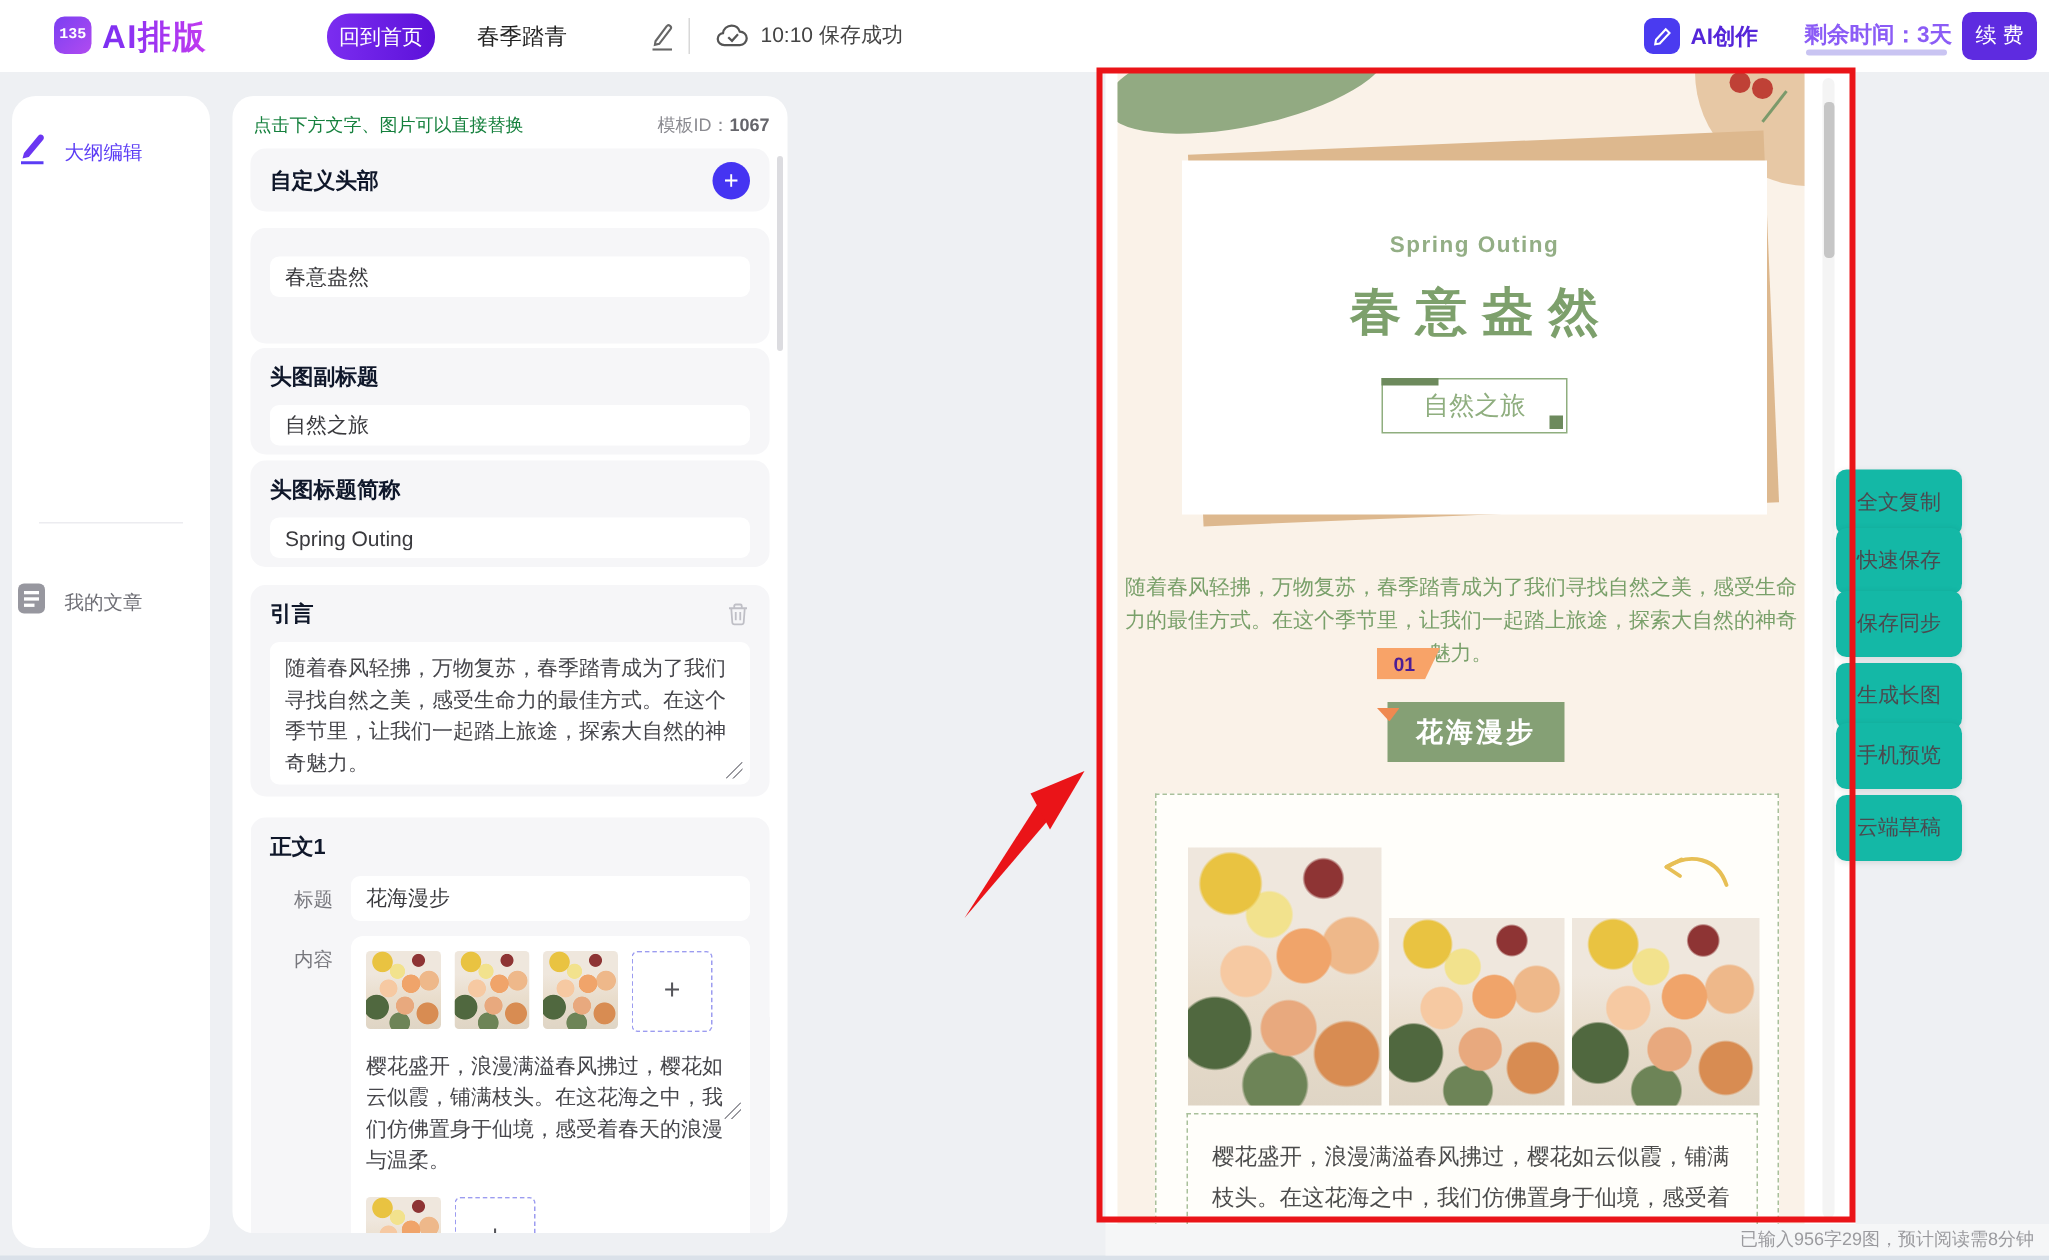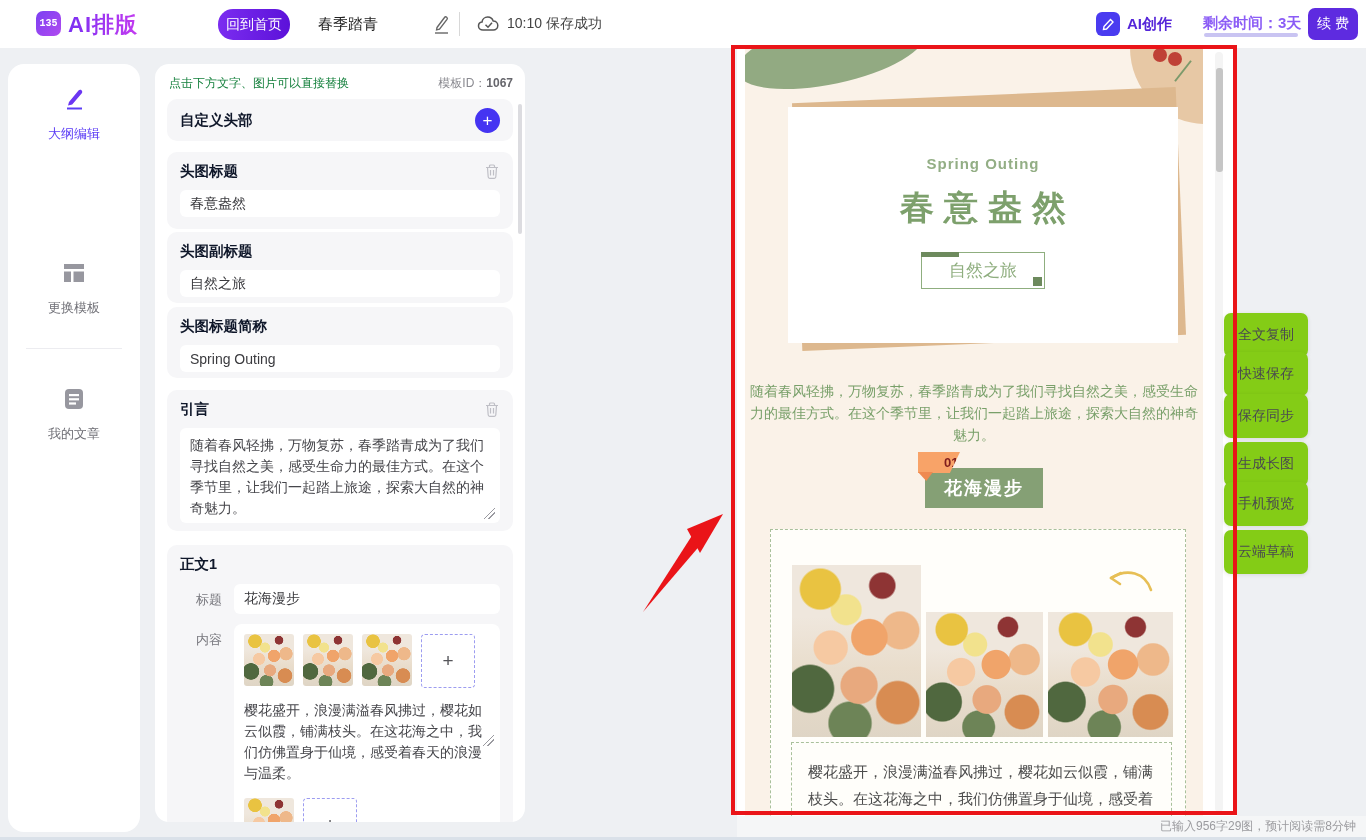--- a/index.html
+++ b/index.html
@@ -23,21 +23,21 @@
   .ai-create{position:absolute;left:1096px;top:12px;display:flex;align-items:center;gap:7px;cursor:pointer;}
   .ai-ic{width:24px;height:24px;border-radius:6px;background:#4a3bf0;display:flex;align-items:center;justify-content:center;}
   .ai-label{font-size:15px;font-weight:bold;color:#5526d9;}
   .time-left{position:absolute;left:1203px;top:14px;font-size:15px;font-weight:bold;color:#8b5cf6;}
   .time-underline{position:absolute;left:1204px;top:33px;width:94px;height:4px;background:#c9c4f2;border-radius:2px;}
   .renew-btn{position:absolute;left:1308px;top:8px;width:50px;height:32px;border:none;border-radius:7px;
     background:#5e2be0;color:#fff;font-size:14px;cursor:pointer;}
 
   
   .sidebar{position:absolute;left:8px;top:64px;width:132px;height:768px;background:#fff;border-radius:16px;}
-  .sb-item{position:absolute;left:0;width:100%;display:flex;flex-direction:column;align-items:center;gap:9px;cursor:pointer;text-align:center;}
+  .sb-item{position:absolute;left:0;width:100%;display:flex;flex-direction:row;align-items:center;gap:9px;cursor:pointer;text-align:center;}
   .sb-item .lbl{font-size:13px;color:#6f6f76;}
   .sb-item.active .lbl{color:#5b3cf5;}
   .sb-div{position:absolute;left:18px;top:284px;width:96px;height:1px;background:#ececf0;}
 
   
   .editor{position:absolute;left:155px;top:64px;width:370px;height:758px;background:#fff;border-radius:14px;overflow:hidden;}
   .ed-hint{position:absolute;left:14px;top:11px;font-size:12px;color:#15803d;}
   .ed-tid{position:absolute;right:12px;top:11px;font-size:12px;color:#8a8a90;}
   .ed-tid b{color:#66666c;font-weight:bold;}
   .sec{position:absolute;left:12px;width:346px;background:#f6f6f8;border-radius:10px;padding:10px 13px;}
@@ -89,37 +89,37 @@
   .tan-sheet{position:absolute;left:52px;top:47px;width:384px;height:248px;background:#ddb88e;transform:rotate(-2.4deg);}
   .head-card{position:absolute;left:43px;top:59px;width:390px;height:236px;background:#fff;text-align:center;}
   .hc-short{margin-top:48px;font-size:15px;font-weight:bold;color:#93ae85;letter-spacing:1px;}
   .hc-title{margin-top:13px;font-size:34px;font-weight:900;color:#7da06c;letter-spacing:10px;padding-left:10px;}
   .hc-sub{display:inline-block;margin-top:21px;position:relative;border:1.5px solid #8fae7f;
     padding:6px 27px;font-size:17px;color:#8fae7f;}
   .hc-sub::before{content:"";position:absolute;left:-1.5px;top:-1.5px;width:38px;height:5px;background:#6d8a5d;}
   .hc-sub::after{content:"";position:absolute;right:2px;bottom:2px;width:9px;height:9px;background:#6d8a5d;}
   .pv-intro{position:absolute;left:2px;top:332px;width:454px;text-align:center;
     font-size:14px;color:#79a06a;line-height:22px;}
-  .badge01{position:absolute;left:173px;top:404px;width:42px;height:21px;background:#f8a368;
-    clip-path:polygon(0 0,100% 0,76% 100%,0 100%);color:#7f1d1d;font-size:13px;font-weight:bold;
-    display:flex;align-items:center;padding-left:26px;z-index:3;}
+  .badge01{position:absolute;left:173px;top:384px;width:42px;height:21px;background:#f8a368;
+    clip-path:polygon(0 0,100% 0,76% 100%,0 100%);color:#4c1d95;font-size:13px;font-weight:bold;
+    display:flex;align-items:center;padding-left:11px;z-index:3;}
   .badge01-tail{position:absolute;left:173px;top:424px;width:15px;height:9px;background:#ef8950;
     clip-path:polygon(0 0,100% 0,55% 100%);z-index:3;}
   .sec-title-block{position:absolute;left:180px;top:420px;width:118px;height:40px;background:#85a075;
     color:#fff;font-size:18px;font-weight:bold;letter-spacing:2px;display:flex;align-items:center;justify-content:center;z-index:2;}
   .gallery{position:absolute;left:25px;top:481px;width:416px;height:400px;border:1px dashed #a9c09b;background:#fffefa;}
   .g-img1{position:absolute;left:21px;top:35px;width:129px;height:172px;}
   .g-img2{position:absolute;left:155px;top:82px;width:117px;height:125px;}
   .g-img3{position:absolute;left:277px;top:82px;width:125px;height:125px;}
   .g-arrow{position:absolute;left:330px;top:36px;width:62px;height:44px;}
   .g-text{position:absolute;left:20px;top:212px;width:381px;height:150px;border:1px dashed #a9c09b;
     padding:15px 16px;font-size:15px;color:#4c4c4c;line-height:27px;background:#fffefa;}
 
   
-  .action-btn{position:absolute;left:1224px;width:84px;height:44px;background:#84cc16;border:none;border-radius:7px;
+  .action-btn{position:absolute;left:1224px;width:84px;height:44px;background:#14b8a6;border:none;border-radius:7px;
     box-shadow:0 1px 4px rgba(0,0,0,.10);font-size:14px;color:#4a4a4f;cursor:pointer;z-index:6;}
 
   
   .status-bar{position:absolute;left:737px;top:816px;width:629px;height:21px;background:#f5f6f7;
     font-size:12px;color:#9b9b9f;text-align:right;line-height:21px;padding-right:10px;z-index:4;}
   .bottom-strip{position:absolute;left:0;top:837px;width:1366px;height:3px;background:#dae1e9;}
 
   
   .anno-rect{position:absolute;left:731px;top:45px;width:506px;height:770px;border:4px solid #ea1418;
     z-index:50;pointer-events:none;}
@@ -167,30 +167,20 @@
   <aside class="sidebar">
     <div class="sb-item active" style="top:22px">
       <span>
         <svg width="26" height="26" viewBox="0 0 26 26">
             <path d="M8 16 L17.5 4.5 C18.2 3.6 19.6 3.5 20.5 4.2 C21.4 5 21.5 6.3 20.8 7.2 L11.2 18.6 L7 19.6 Z" fill="#6b36f2"></path>
             <line x1="6" y1="22.5" x2="21" y2="22.5" stroke="#5b3cf5" stroke-width="2"></line>
           </svg>
       </span>
       <span class="lbl">大纲编辑</span>
     </div>
-    <div class="sb-item" style="top:196px">
-      <span>
-        <svg width="26" height="26" viewBox="0 0 26 26">
-            <rect x="3" y="4" width="20" height="5" fill="#97979f"></rect>
-            <rect x="3" y="11.5" width="7" height="10.5" fill="#97979f"></rect>
-            <rect x="12.5" y="11.5" width="10.5" height="10.5" fill="#97979f"></rect>
-          </svg>
-      </span>
-      <span class="lbl">更换模板</span>
-    </div>
     <div class="sb-div"></div>
     <div class="sb-item" style="top:322px">
       <span>
         <svg width="26" height="26" viewBox="0 0 26 26">
             <rect x="4" y="3" width="18" height="20" rx="4" fill="#97979f"></rect>
             <rect x="8" y="8" width="10" height="2.2" fill="#fff"></rect>
             <rect x="8" y="12.2" width="10" height="2.2" fill="#fff"></rect>
             <rect x="8" y="16.4" width="7" height="2.2" fill="#fff"></rect>
           </svg>
       </span>
@@ -201,30 +191,20 @@
   <section class="editor">
     <div class="ed-hint">点击下方文字、图片可以直接替换</div>
     <div class="ed-tid"><span>模板ID：</span><b>1067</b></div>
 
     <div class="sec" style="top:35px;height:42px;display:flex;align-items:center;justify-content:space-between">
       <span class="sec-title">自定义头部</span>
       <span class="plus-circle">+</span>
     </div>
 
     <div class="sec" style="top:88px;height:77px">
-      <div class="sec-head-row">
-        <span class="sec-title">头图标题</span>
-        <span class="trash">
-          <svg width="16" height="17" viewBox="0 0 16 17">
-              <path d="M2 4.5 H14 M5.5 4.5 V3 C5.5 2.4 6 2 6.5 2 H9.5 C10 2 10.5 2.4 10.5 3 V4.5 M3.5 4.5 L4.2 14 C4.3 14.8 4.9 15.3 5.6 15.3 H10.4 C11.1 15.3 11.7 14.8 11.8 14 L12.5 4.5" fill="none" stroke="#bfbfc6" stroke-width="1.2"></path>
-              <line x1="6.5" y1="7" x2="6.5" y2="12.5" stroke="#bfbfc6" stroke-width="1.2"></line>
-              <line x1="9.5" y1="7" x2="9.5" y2="12.5" stroke="#bfbfc6" stroke-width="1.2"></line>
-            </svg>
-        </span>
-      </div>
       <input class="fld-input" readonly="" value="春意盎然" style="">
     </div>
 
     <div class="sec" style="top:168px;height:71px">
       <span class="sec-title">头图副标题</span>
       <input class="fld-input" readonly="" value="自然之旅" style="">
     </div>
 
     <div class="sec" style="top:243px;height:71px">
       <span class="sec-title">头图标题简称</span>

